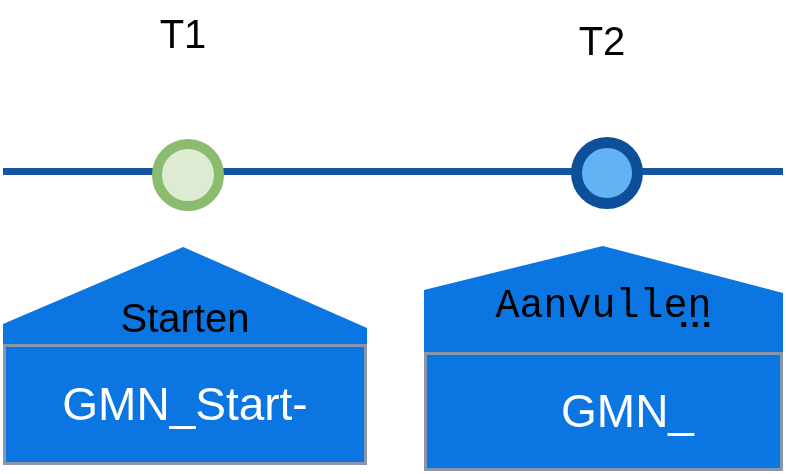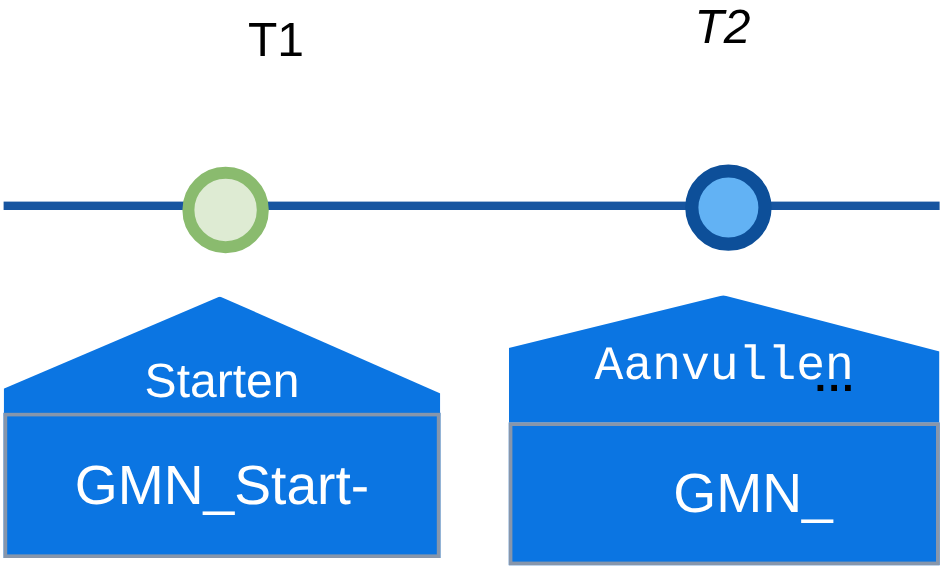--- a/index.html
+++ b/index.html
@@ -49,22 +49,22 @@
 
   
   .time-label {
     position: absolute;
     transform: translateX(-50%);
     font-size: 40px;
     line-height: 1.15;
     color: #000000;
     white-space: nowrap;
   }
-  .time-label.t1 { left: 183px; top: 11px; margin-left: 47px; }
-  .time-label.t2 { left: 602px; top: 0; font-style: italic; }
+  .time-label.t1 { left: 183px; top: 11px; }
+  .time-label.t2 { left: 602px; top: 18px; }
 
   
   .roof {
     position: absolute;
     background: #0b75e2;
   }
   .roof.left {
     left: 3px;
     top: 247px;
     width: 364px;
@@ -75,21 +75,21 @@
     left: 424px;
     top: 246px;
     width: 359px;
     height: 106px;
     clip-path: polygon(0% 41.5%, 49.8% 0%, 100% 44.3%, 100% 100%, 0% 100%);
   }
   .roof-label {
     position: absolute;
     left: 50%;
     transform: translateX(-50%);
-    color: #ffffff;
+    color: #000000;
     font-size: 40px;
     line-height: 1.1;
     white-space: nowrap;
   }
   .roof.left .roof-label { bottom: 7px; }
   .roof.right .roof-label { bottom: 23px; font-family: Liberation Mono, monospace; }
 
   .ellipsis {
     position: absolute;
     left: 255px;

